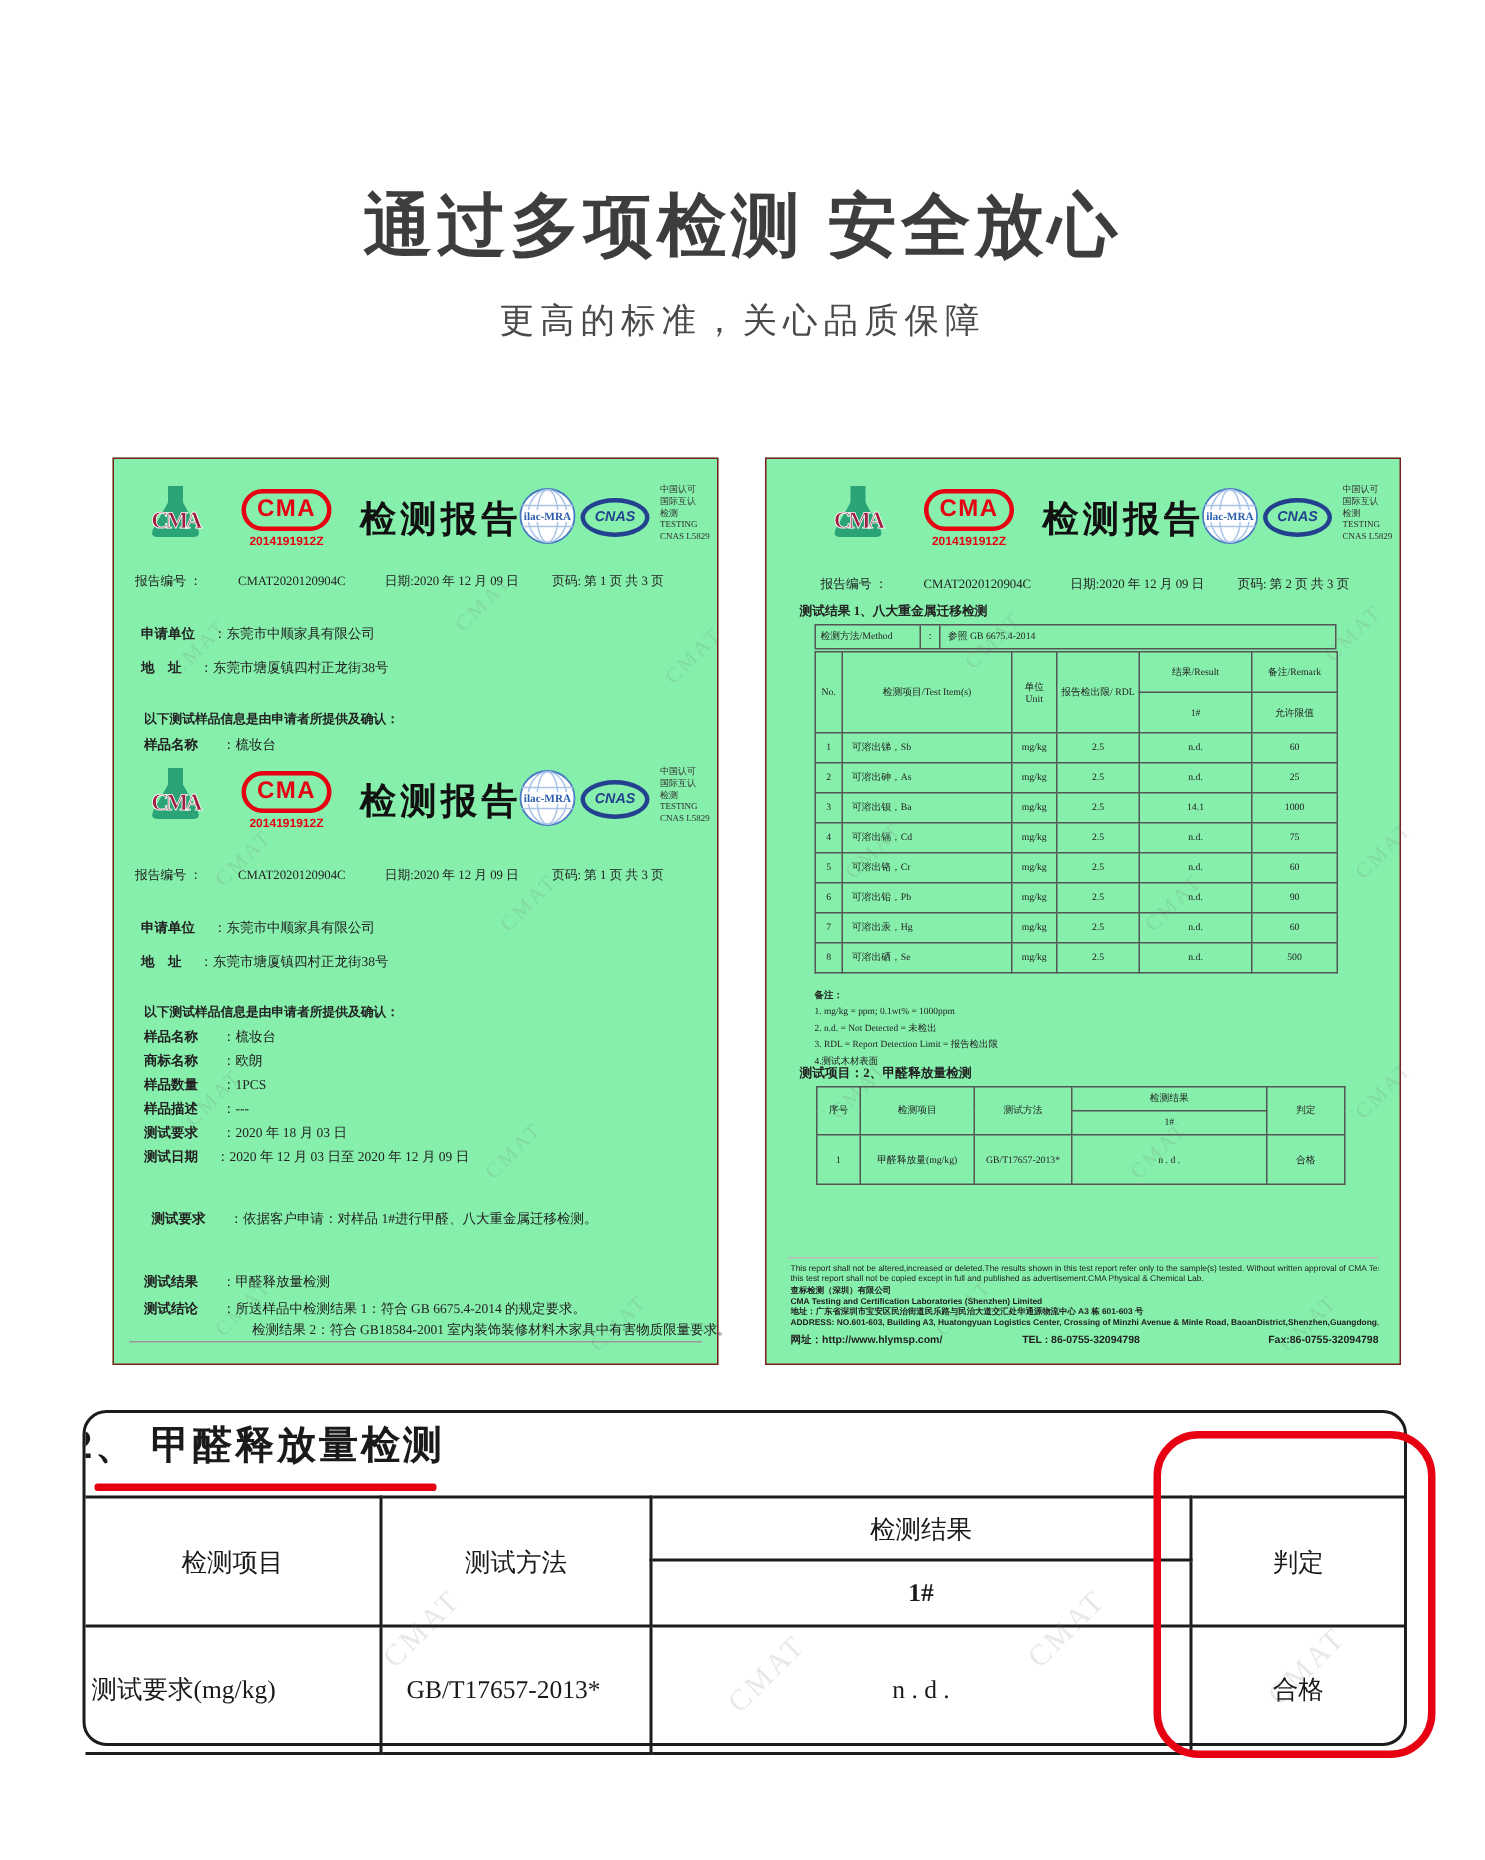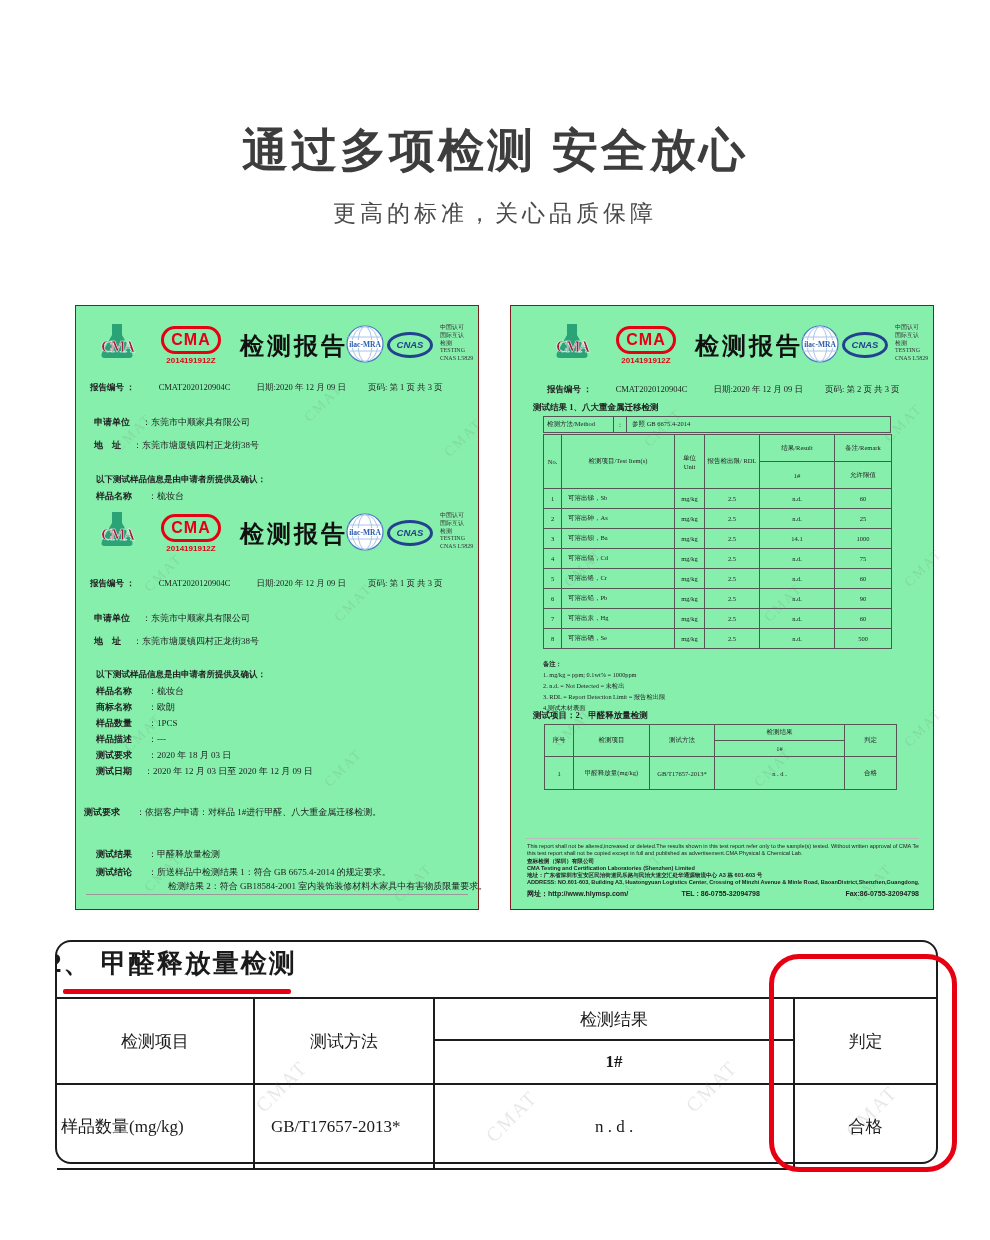--- a/index.html
+++ b/index.html
@@ -28,21 +28,21 @@
   .rpt-title{position:absolute;left:146px;top:8px;font-size:24px;font-weight:bold;
     letter-spacing:3px;color:#111;white-space:nowrap}
   .ilac{position:absolute;left:252px;top:3px}
   .cnas{position:absolute;left:293px;top:10px;width:40px;height:20px;
     border:3px solid #23418f;border-radius:50%;color:#23418f;font-weight:bold;
     font-size:9.5px;line-height:20px;text-align:center;font-style:italic;
     font-family:"Liberation Sans",sans-serif}
   .accred{position:absolute;left:346px;top:2px;font-size:6px;line-height:1.3;color:#333;white-space:nowrap}
   
   .repno{position:absolute;font-size:8.5px;white-space:nowrap}
-  .repno b{font-weight:bold}
+  .repno b{font-weight:normal}
   .repno .v{margin-left:24px;margin-right:26px}
   .repno .d{margin-right:22px}
   .frow{position:absolute;font-size:9px;white-space:nowrap}
   .frow b{font-weight:bold;white-space:pre}
   .note{position:absolute;font-size:8.5px;font-weight:bold;white-space:nowrap}
   .small-rule{position:absolute;height:1px;background:#9a9a9a}
   .sec-title{position:absolute;font-size:8.5px;font-weight:bold;white-space:nowrap}
   
   .m-method{position:absolute;left:32px;top:110px;width:348px;height:17px;
     border:1px solid #555;display:flex;align-items:center;font-size:6.5px;box-sizing:border-box}
@@ -174,21 +174,21 @@
   <div class="frow" style="left:18px;top:329px"><b>地    址</b><span style="margin-left:12px">：东莞市塘厦镇四村正龙街38号</span></div>
 
   <div class="note" style="left:20px;top:363px">以下测试样品信息是由申请者所提供及确认：</div>
   <div class="frow" style="left:20px;top:379px"><b>样品名称</b><span style="margin-left:16px">：梳妆台</span></div>
   <div class="frow" style="left:20px;top:395px"><b>商标名称</b><span style="margin-left:16px">：欧朗</span></div>
   <div class="frow" style="left:20px;top:411px"><b>样品数量</b><span style="margin-left:16px">：1PCS</span></div>
   <div class="frow" style="left:20px;top:427px"><b>样品描述</b><span style="margin-left:16px">：---</span></div>
   <div class="frow" style="left:20px;top:443px"><b>测试要求</b><span style="margin-left:16px">：2020 年 18 月 03 日</span></div>
   <div class="frow" style="left:20px;top:459px"><b>测试日期</b><span style="margin-left:12px">：2020 年 12 月 03 日至 2020 年 12 月 09 日</span></div>
 
-  <div class="frow" style="left:8px;top:500px"><b>测试要求</b><span style="margin-left:16px">：依据客户申请：对样品 1#进行甲醛、八大重金属迁移检测。</span></div>
+  <div class="frow" style="left:25px;top:500px"><b>测试要求</b><span style="margin-left:16px">：依据客户申请：对样品 1#进行甲醛、八大重金属迁移检测。</span></div>
   <div class="frow" style="left:20px;top:542px"><b>测试结果</b><span style="margin-left:16px">：甲醛释放量检测</span></div>
   <div class="frow" style="left:20px;top:560px"><b>测试结论</b><span style="margin-left:16px">：所送样品中检测结果 1：符合 GB 6675.4-2014 的规定要求。</span></div>
   <div class="frow" style="left:92px;top:574px"><span>检测结果 2：符合 GB18584-2001 室内装饰装修材料木家具中有害物质限量要求。</span></div>
 
   <div class="small-rule" style="left:10px;top:588px;width:382px"></div>
 </div>
 
 <div class="cert cert-right">
 
   <div class="certhdr" style="left:38px;top:16px">
@@ -399,21 +399,21 @@
         <tr style="height:42px">
       <td rowspan="2">检测项目</td>
       <td rowspan="2">测试方法</td>
       <td>检测结果</td>
       <td rowspan="2">判定</td>
     </tr>
     <tr style="height:44px">
       <td style="font-weight:bold">1#</td>
     </tr>
     <tr style="height:85px">
-      <td class="item">样品数量(mg/kg)</td>
+      <td class="item">测试要求(mg/kg)</td>
       <td class="method">GB/T17657-2013*</td>
       <td>n . d .</td>
       <td>合格</td>
     </tr>
   </tbody>
     </table>
 
   <div class="redring"></div>
 </div>
 

